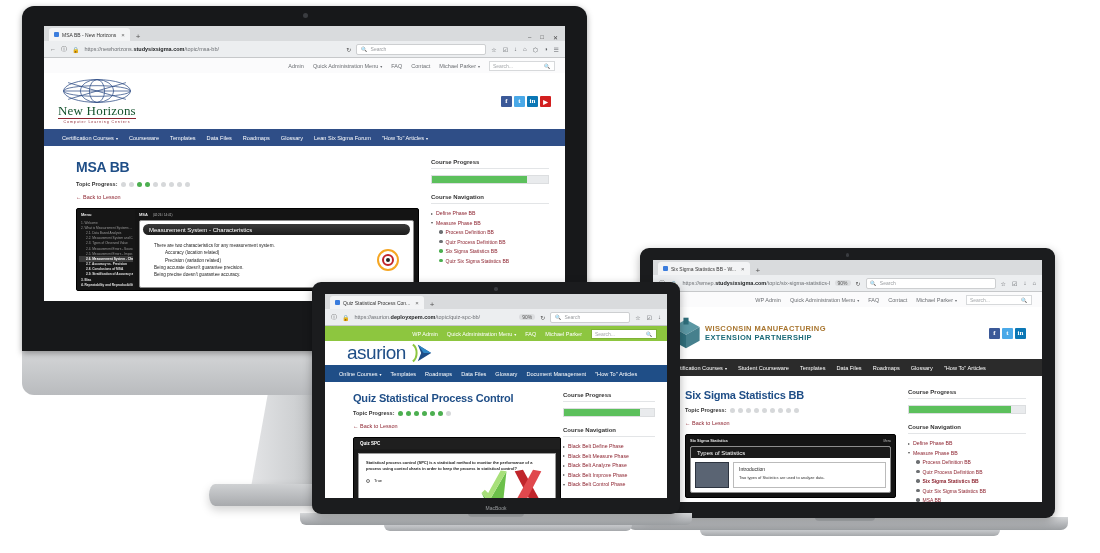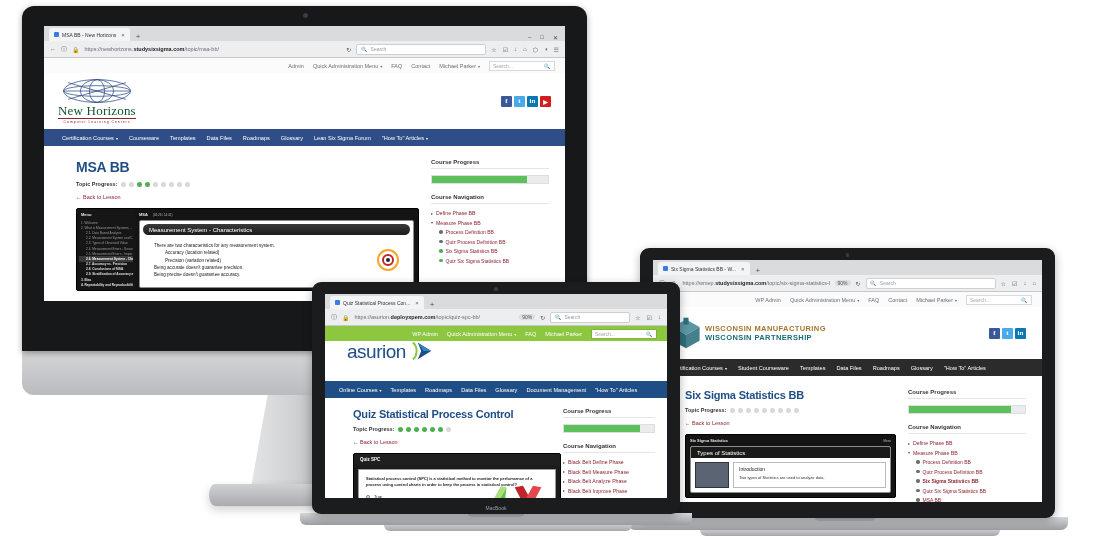--- a/index.html
+++ b/index.html
@@ -173,21 +173,21 @@
     background:#3a3c40; border-radius:50%; }
   .rb-screen { position:absolute; left:13px; top:12px; right:13px; bottom:16px; background:#fff; overflow:hidden; }
   .rb-base { position:absolute; left:-2px; top:269px; width:440px; height:13px;
     background:linear-gradient(180deg,#d4d6d8 0%,#b7b9bc 50%,#9b9ea1 100%); border-radius:0 0 7px 7px; }
   .rb-notch { position:absolute; left:50%; top:269px; margin-left:-30px; width:60px; height:4px;
     background:#b0b3b6; border-radius:0 0 4px 4px; }
   .rb-foot { position:absolute; left:70px; top:282px; width:300px; height:6px;
     background:linear-gradient(180deg,#c8cacd,#a5a8ab); border-radius:0 0 8px 8px; }
 
   
-  .asu-row { height:40px; display:flex; align-items:flex-start; padding:0 22px; }
+  .asu-row { height:24px; display:flex; align-items:center; padding:0 22px; }
   .asu-name { font-size:19px; color:#1f4e87; letter-spacing:-.5px; font-weight:normal; }
   .asu-mark { width:24px; height:20px; margin-left:4px; }
   
   .utilbar.green { background:#8dc63f; color:#fff; justify-content:flex-end; }
   .utilbar.green .sbox { background:#fff; border-color:#7fb236; }
   
   .wmep-row { height:52px; display:flex; align-items:center; padding:0 16px; }
   .wmep-cube { width:34px; height:34px; flex:none; }
   .wmep-txt { margin-left:2px; line-height:1.25; }
   .wmep-1 { font-size:7.5px; letter-spacing:.4px; color:#a8752e; font-weight:bold; }
@@ -449,21 +449,21 @@
 
           <div class="wmep-row">
             <svg class="wmep-cube" viewBox="0 0 40 40">
               <polygon points="20,4 36,13 20,22 4,13" fill="#5b97a3"></polygon>
               <polygon points="4,13 20,22 20,38 4,29" fill="#2f6e7b"></polygon>
               <polygon points="36,13 20,22 20,38 36,29" fill="#46808d"></polygon>
               <rect x="17" y="2" width="6" height="8" fill="#2f6e7b"></rect>
             </svg>
             <div class="wmep-txt">
               <div class="wmep-1">WISCONSIN MANUFACTURING</div>
-              <div class="wmep-2">WISCONSIN PARTNERSHIP</div>
+              <div class="wmep-2">EXTENSION PARTNERSHIP</div>
             </div>
             <div class="socials" style="margin-left:auto">
               <span class="soc fb">f</span>
               <span class="soc tw">t</span>
               <span class="soc li">in</span>
             </div>
           </div>
 
           <div class="mainnav dark">
             <span><span>Certification Courses</span><span class="caret">▾</span></span>

